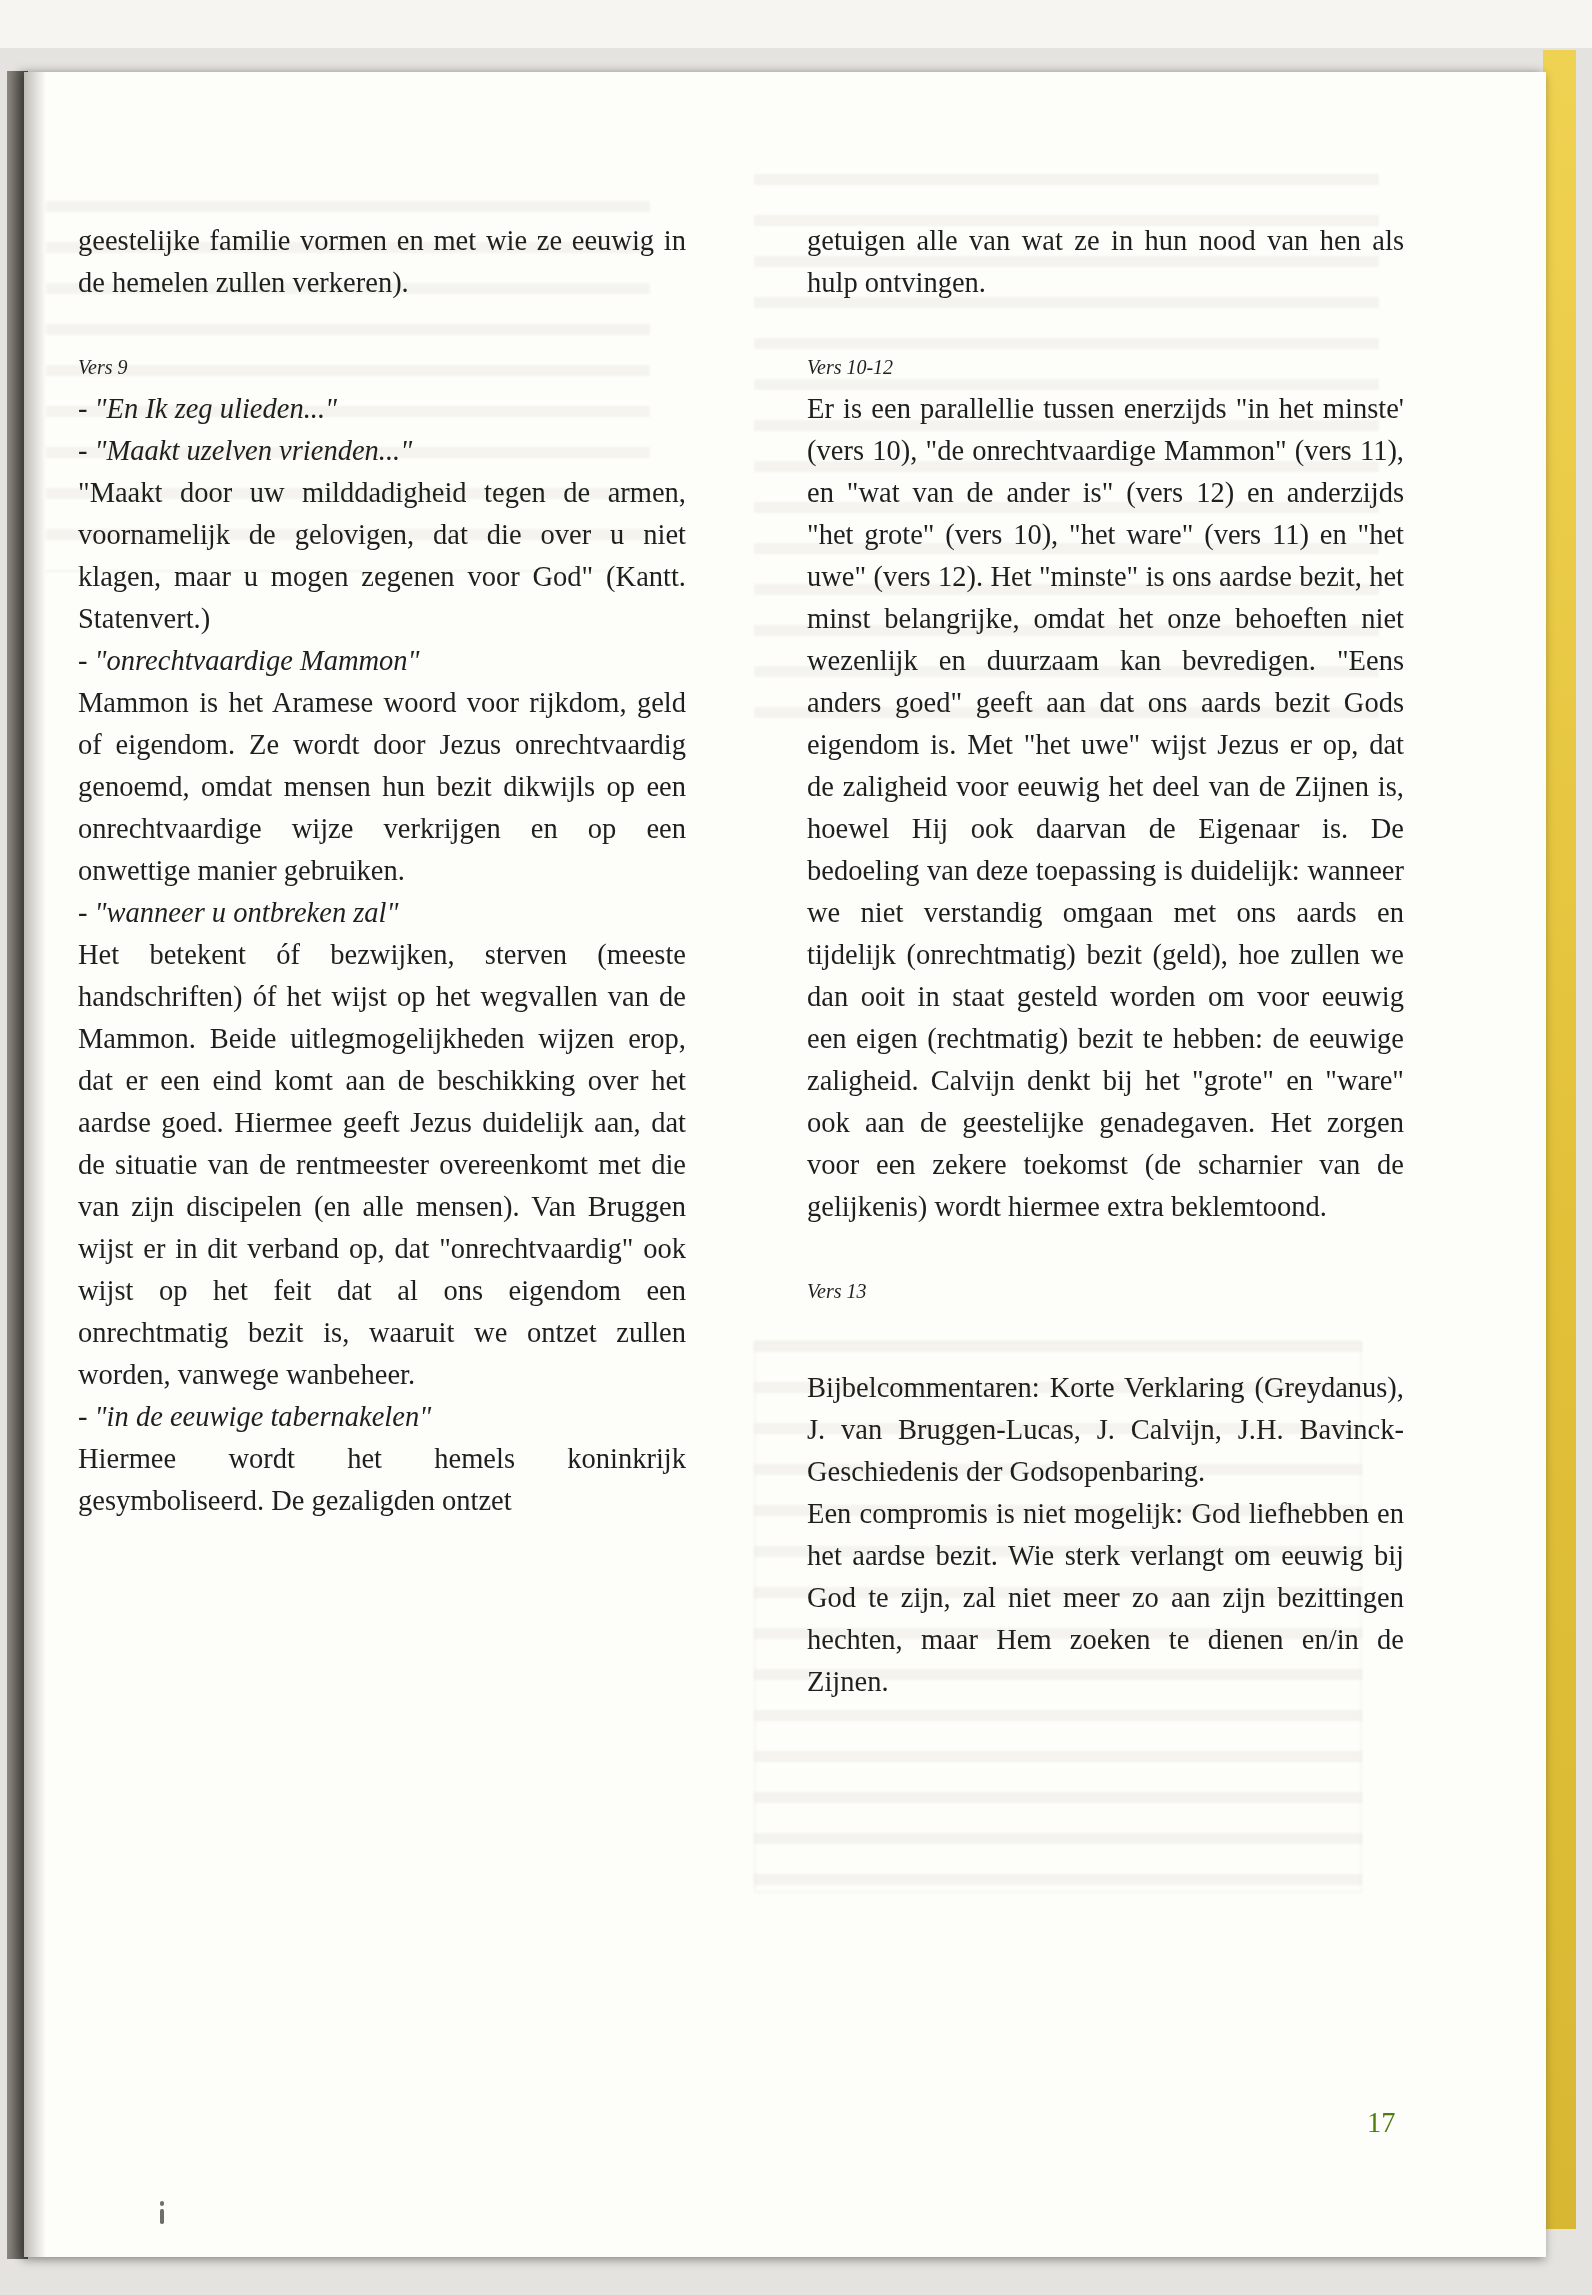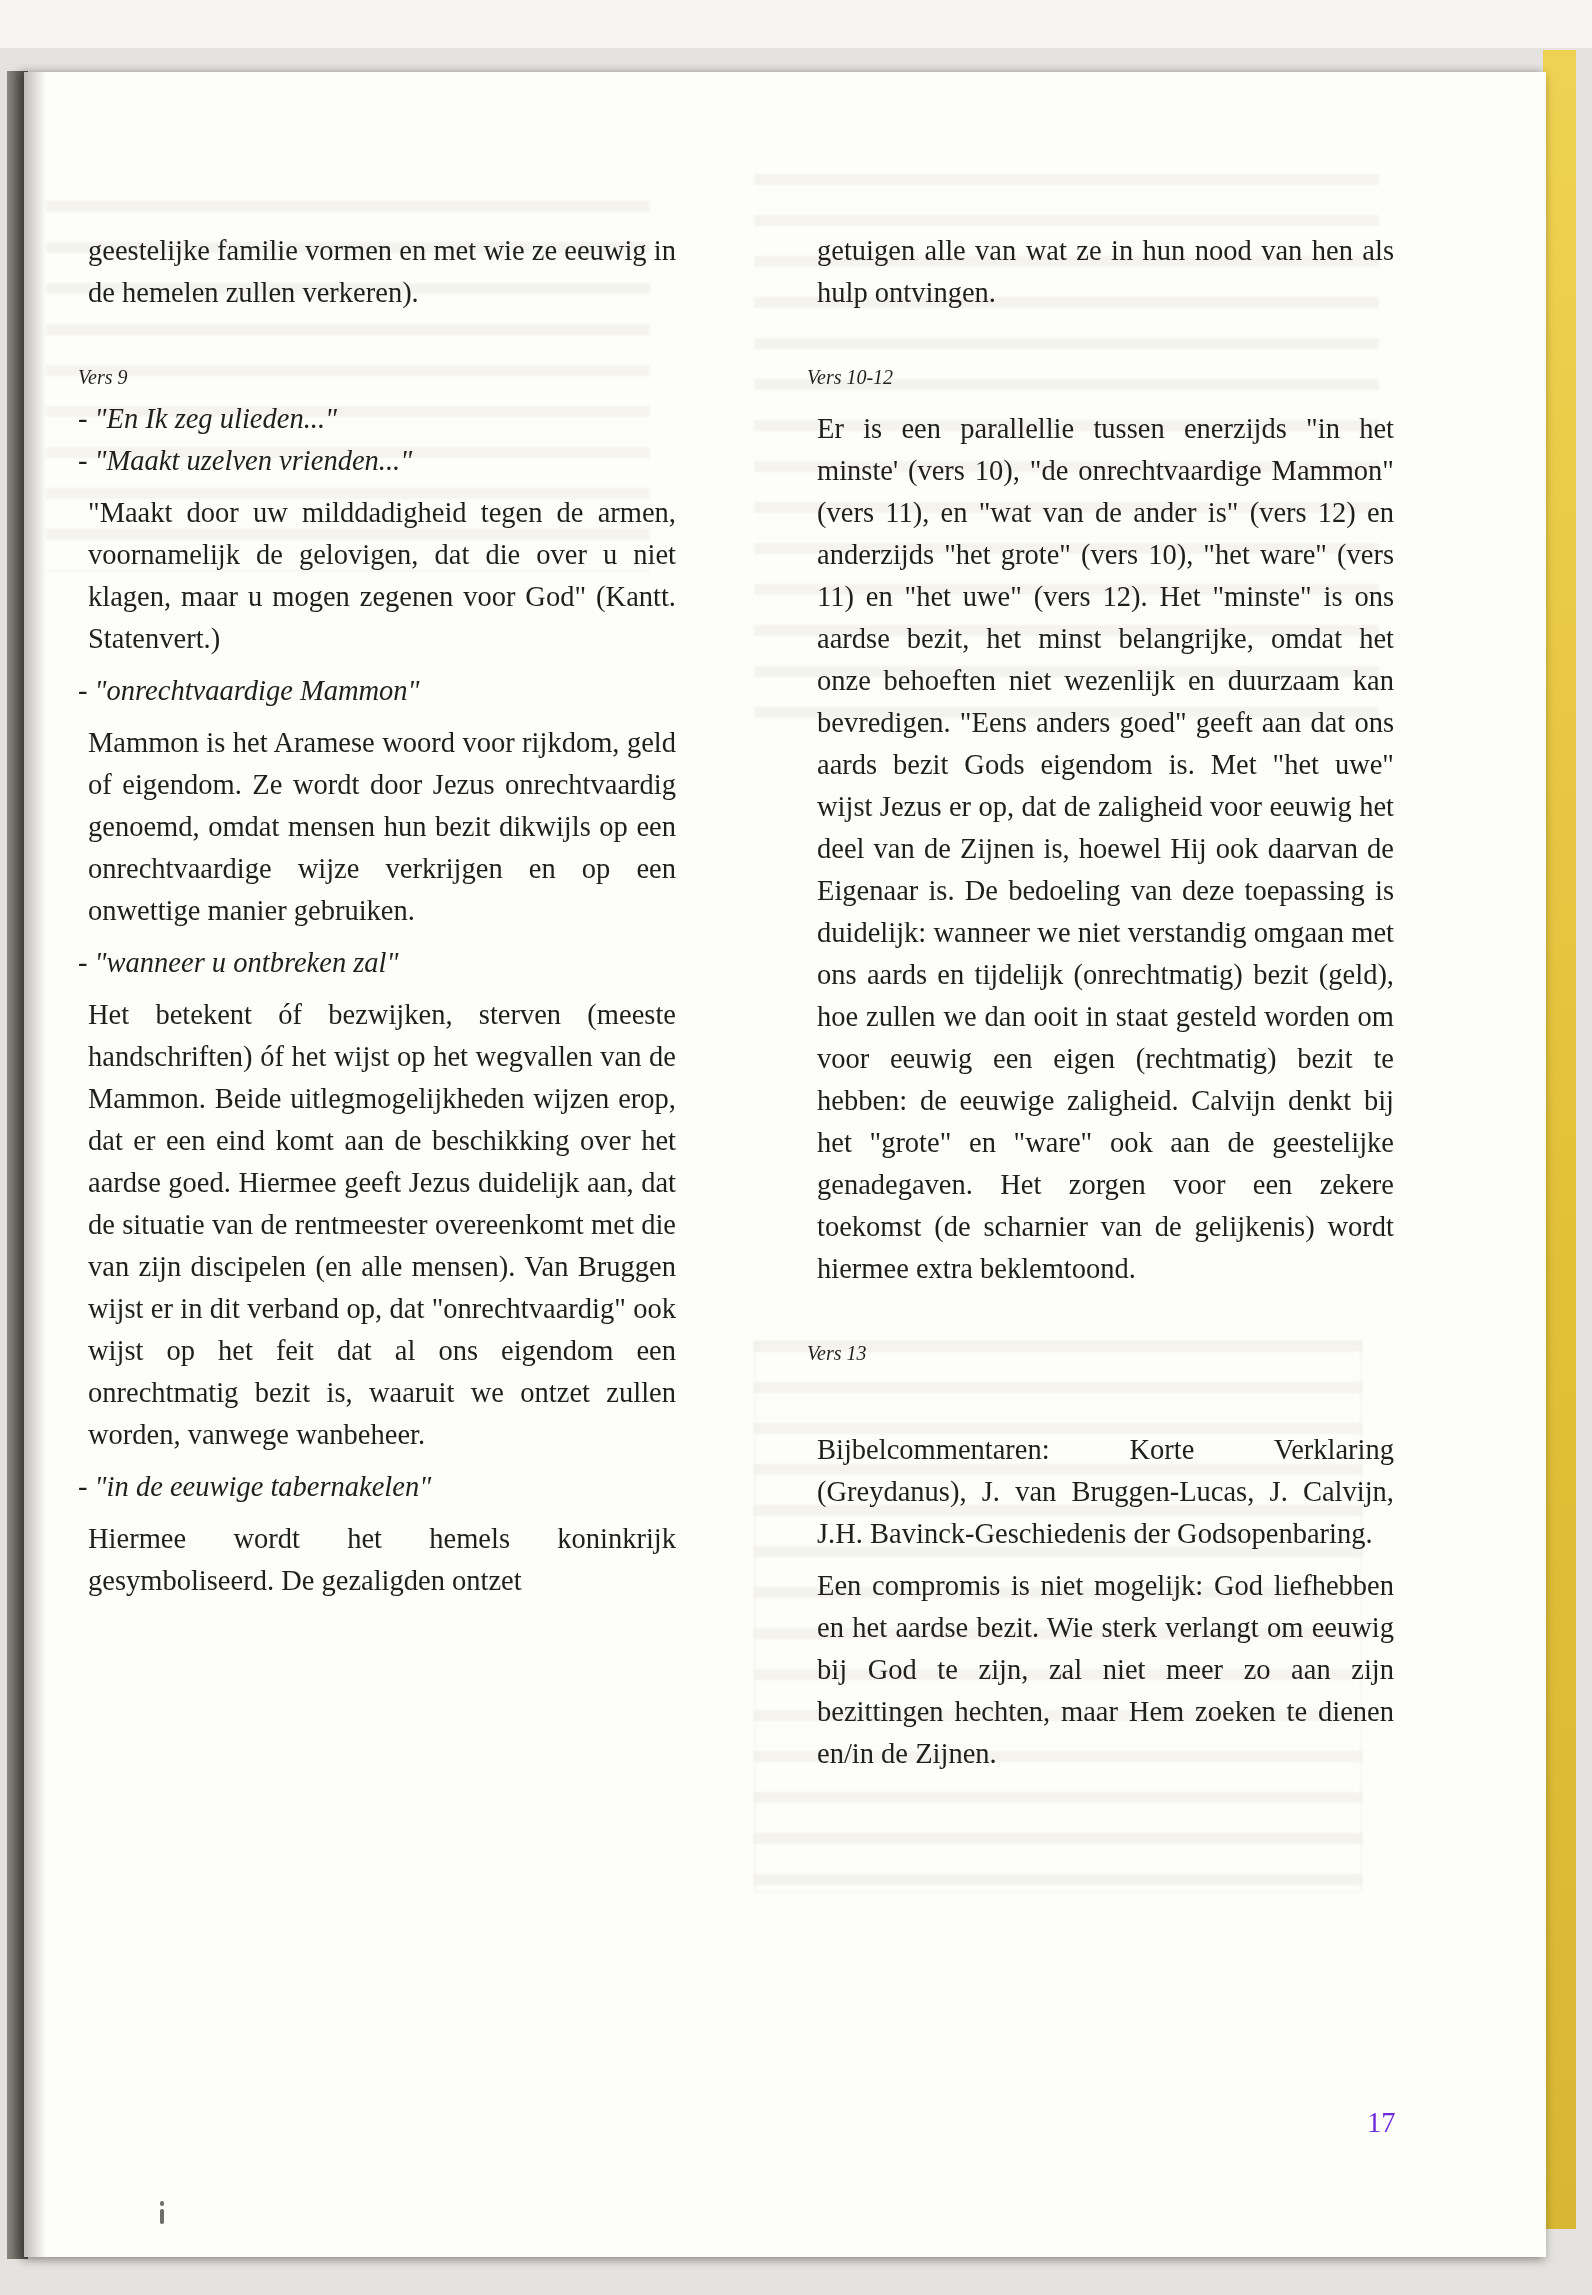--- a/index.html
+++ b/index.html
@@ -37,27 +37,27 @@
     background: linear-gradient(to right, rgba(70,66,58,0.35), rgba(70,66,58,0));
     pointer-events: none;
   }
   .columns {
     position: absolute; left: 54px; top: 148px;
     display: flex; gap: 121px;
   }
   .col { color: #1f1f1e; font-size: 28.5px; line-height: 42px; }
   .col-left  { width: 608px; }
   .col-right { width: 597px; }
-  .para { margin: 10px; text-align: justify; }
+  .para { margin: 0; text-align: justify; }
   .lead { margin: 0; font-style: italic; text-align: left; }
   .vers { margin: 42px 0 0 0; font-style: italic; text-align: left; font-weight: normal; font-size: 20px; line-height: 42px; }
   .biblio { margin-top: 55px; }
   .page-number {
     position: absolute; left: 1343px; top: 2030px;
-    font-size: 28.5px; line-height: 42px; color: #6d28d9;
+    font-size: 28.5px; line-height: 42px; color: #4d7c0f;
   }
   
   .ghost {
     position: absolute; pointer-events: none;
     background: repeating-linear-gradient(180deg,
       rgba(134,118,86,0.07) 0 11.2px, rgba(134,118,86,0) 11.2px 41px);
     filter: blur(1.3px);
   }
   .ghost-a { left: 730px; top: 102px; width: 625px; height: 570px; }
   .ghost-b { left: 730px; top: 1269px; width: 608px; height: 552px;

